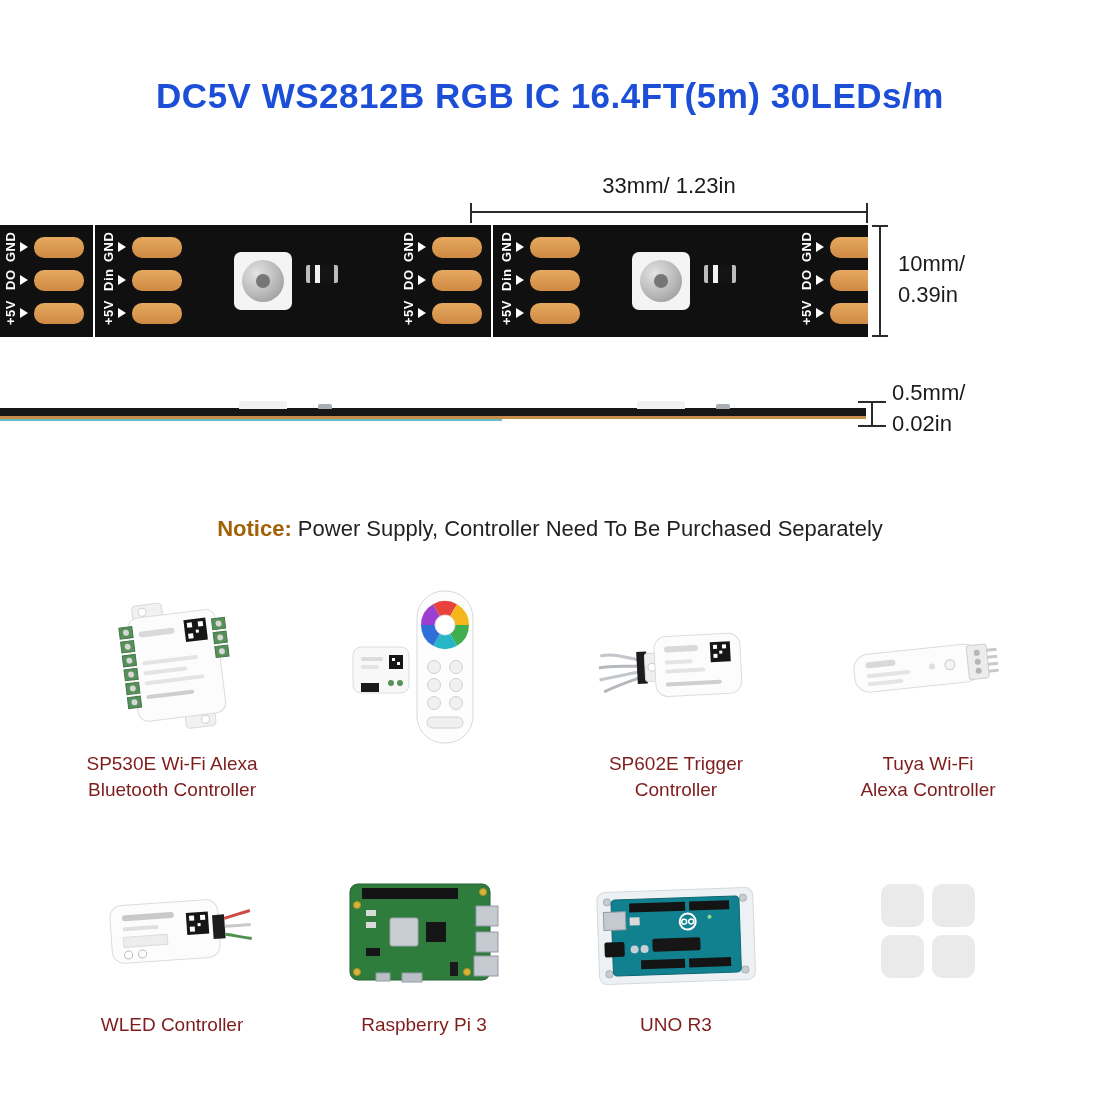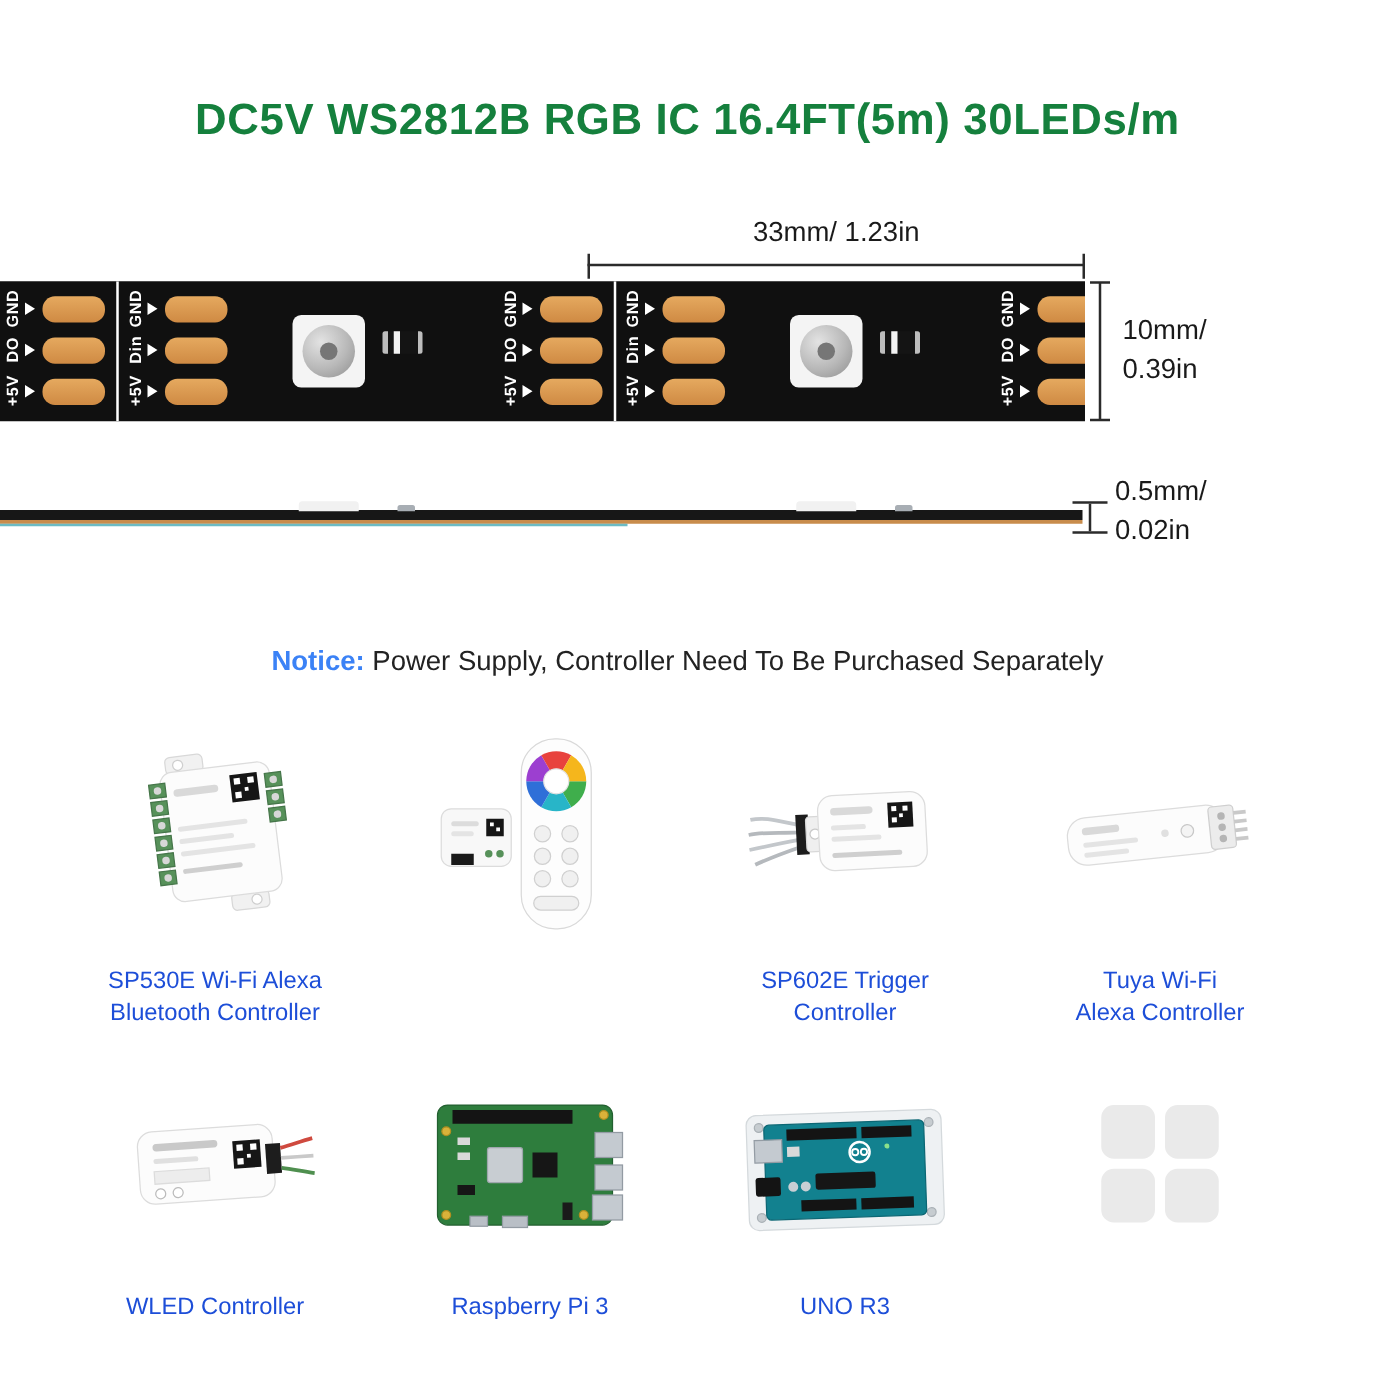--- a/index.html
+++ b/index.html
@@ -1,20 +1,20 @@
 <!DOCTYPE html>
 <html><head>
 <meta charset="utf-8">
 <style>
   * { margin:0; padding:0; box-sizing:border-box; }
   html,body { width:1100px; height:1100px; background:#ffffff;
     font-family:"Liberation Sans", sans-serif; color:#111; position:relative; overflow:hidden; }
 
   .title { position:absolute; top:76px; left:0; width:100%; text-align:center;
-    font-size:35px; font-weight:700; letter-spacing:.5px; color:#15803d; }
+    font-size:35px; font-weight:700; letter-spacing:.5px; color:#1d4ed8; }
 
   
   .strip { position:absolute; left:0; top:225px; width:868px; height:112px;
     background:#101010; overflow:hidden; }
   .conn { position:absolute; top:0; width:86px; height:112px; }
   .padlbl { position:absolute; left:0; width:16px; height:34px; color:#fff;
     font-size:13px; font-weight:700; writing-mode:vertical-rl; transform:rotate(180deg);
     display:flex; align-items:center; justify-content:center; letter-spacing:.5px; }
   .padlbl.r1{ top:5px; } .padlbl.r2{ top:38px; } .padlbl.r3{ top:71px; }
   .arrow { position:absolute; left:18px; width:0; height:0;
@@ -43,27 +43,27 @@
   .side { position:absolute; left:0; top:408px; width:866px; height:12px; }
   .side .body { position:absolute; left:0; top:0; width:100%; height:8px; background:#171717; }
   .side .adhesive { position:absolute; left:0; top:8px; width:100%; height:3px; background:#c88c4c; }
   .side .liner { position:absolute; left:0; top:11px; width:58%; height:2px; background:#3aa4b0; opacity:.75; }
   .bump-led { position:absolute; top:-7px; width:48px; height:8px; background:#f1f1f1; border-radius:3px 3px 0 0; }
   .bump-sm { position:absolute; top:-4px; width:14px; height:5px; background:#a8aeb4; border-radius:2px 2px 0 0; }
 
   
   .notice { position:absolute; top:516px; left:0; width:100%; text-align:center;
     font-size:22px; color:#222; }
-  .notice b { font-weight:700; color:#3b82f6; }
+  .notice b { font-weight:700; color:#a16207; }
 
   
   .cell { position:absolute; width:252px; text-align:center; }
   .cell .img { height:168px; display:flex; align-items:center; justify-content:center; }
   .cell.row2 .img { height:162px; }
-  .cell .lbl { font-size:19px; color:#1d4ed8; line-height:1.35; white-space:pre-line;margin-top:21px; }
+  .cell .lbl { font-size:19px; color:#7f1d1d; line-height:1.35; white-space:pre-line; }
   .cell svg { display:block; }
 </style>
 </head>
 <body>
 
 <div class="title">DC5V WS2812B RGB IC 16.4FT(5m) 30LEDs/m</div>
 
 <div class="strip">
 
   <div class="conn" style="left:2px">

